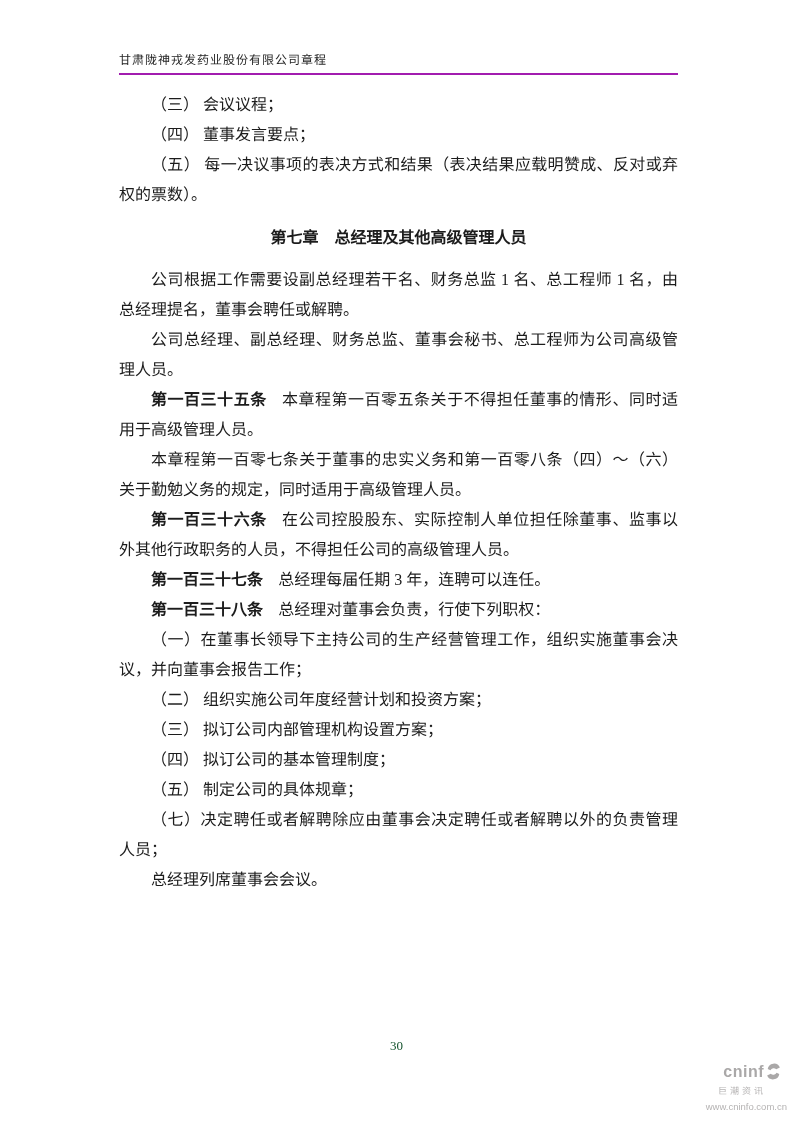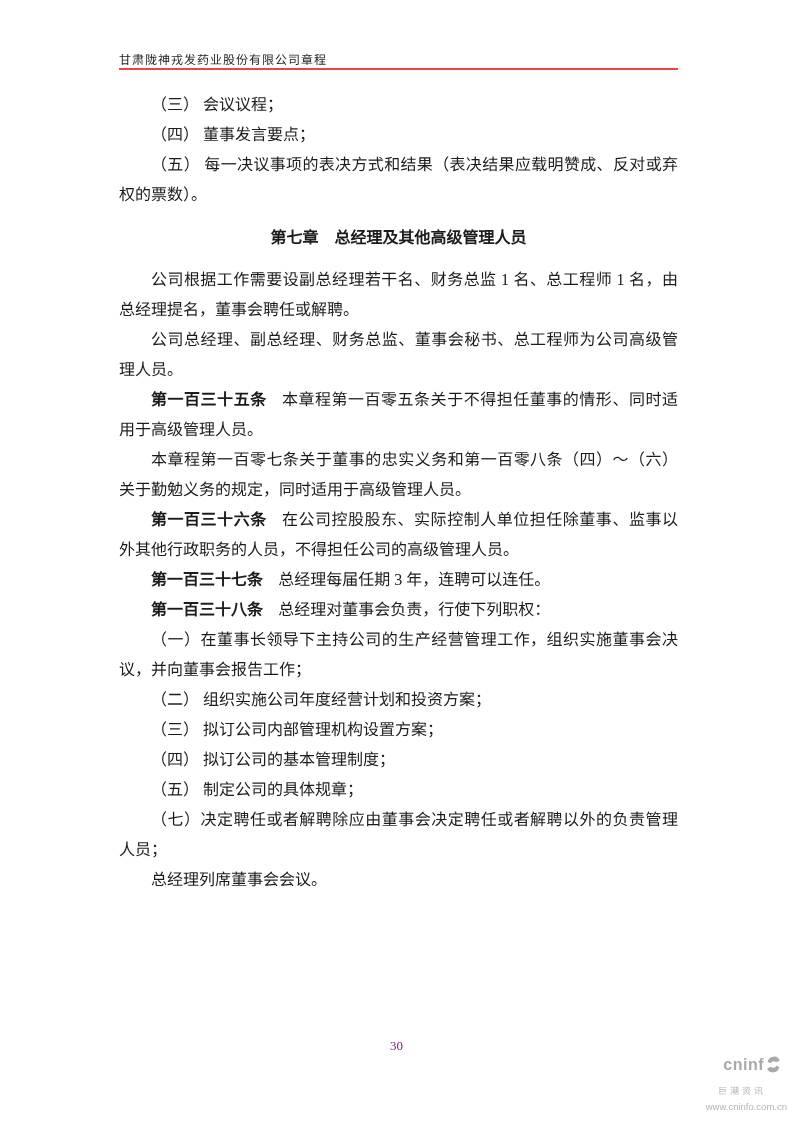--- a/index.html
+++ b/index.html
@@ -16,21 +16,22 @@
     overflow: hidden;
     font-family: "Liberation Serif", "DejaVu Serif", serif;
     color: #1c1c1c;
   }
   
   .page-header {
     position: absolute;
     left: 119px;
     top: 50px;
     width: 559px;
-    border-bottom: 2px solid #ef4444;
+    border-bottom: 2px solid #a21caf;
+    padding-bottom: 5px;
   }
   .header-title {
     font-size: 12px;
     letter-spacing: 1px;
     color: #262626;
   }
   
   .content {
     position: absolute;
     left: 119px;
@@ -56,21 +57,21 @@
     margin-right: 0.95em;
   }
   
   .page-number {
     position: absolute;
     left: 0;
     top: 1038px;
     width: 793px;
     text-align: center;
     font-size: 13px;
-    color: #701a75;
+    color: #14532d;
   }
   
   .watermark {
     position: absolute;
     right: 5px;
     bottom: 10px;
     width: 110px;
     font-family: "Liberation Sans", "DejaVu Sans", sans-serif;
     color: #b2b0b0;
     text-align: right;
@@ -93,21 +94,21 @@
   .swirl {
     width: 17px;
     height: 17px;
     display: inline-block;
   }
   .brand-cn {
     font-size: 9px;
     letter-spacing: 3px;
     color: #b5b3b3;
     padding-right: 22px;
-    margin-top: 13px;
+    margin-top: 6px;
   }
   .url {
     font-size: 9.5px;
     color: #b5b3b3;
     padding-right: 1px;
     margin-top: 5px;
   }
 </style>
 </head>
 <body>

